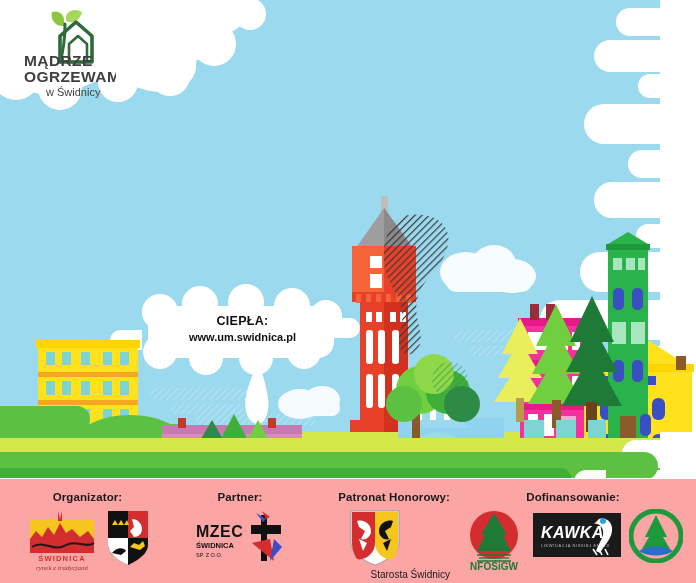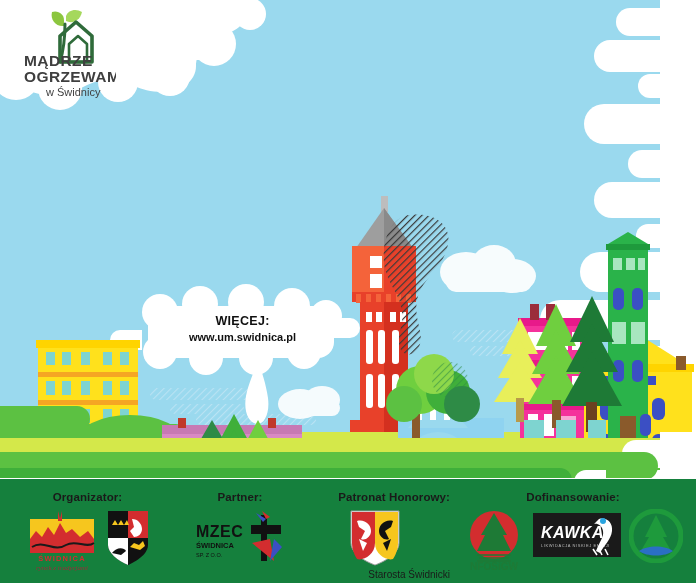--- a/index.html
+++ b/index.html
@@ -49,21 +49,21 @@
   .more-url { font-size:11px; font-weight:bold; margin-top:3px; letter-spacing:0px; }
 
   
   .brand {
     position:absolute; left:6px; top:4px; width:110px; height:96px; z-index:45;
   }
 
   
   .footer {
     position:absolute; left:0; top:479px; width:696px; height:104px;
-    background:#15803d; z-index:50;
+    background:#fca5a5; z-index:50;
   }
   .fgroup { position:absolute; text-align:center; }
   .fhead {
     font-size:11.5px; font-weight:bold; color:#1a1a1a;
     white-space:nowrap; letter-spacing:0.1px;
   }
   .flogos { display:flex; align-items:flex-start; justify-content:center; gap:8px; margin-top:6px; }
   .fcaption { font-size:10px; color:#1a1a1a; margin-top:2px; white-space:nowrap; }
 
   .g-org { left:0px; top:12px; width:175px; }
@@ -429,21 +429,21 @@
           <path d="M63,58 L63,40 L72,32 L81,40 L81,58 Z" fill="none" stroke="#2f6b3a" stroke-width="2.6" stroke-linejoin="round"></path>
         </g>
         <text x="18" y="62" font-family="Liberation Sans, sans-serif" font-size="15.5" font-weight="bold" fill="#3f3f3f" letter-spacing="0.4">MĄDRZE</text>
         <text x="18" y="78" font-family="Liberation Sans, sans-serif" font-size="15.5" font-weight="bold" fill="#3f3f3f" letter-spacing="0.4">OGRZEWAMY</text>
         <text x="40" y="92" font-family="Liberation Sans, sans-serif" font-size="11" fill="#3f3f3f">w Świdnicy</text>
       </svg>
     </div>
 
 
     <div class="more-block">
-      <div class="more-label">WIĘCEJ:</div>
+      <div class="more-label">CIEPŁA:</div>
       <div class="more-url">www.um.swidnica.pl</div>
     </div>
   </div>
 
   <div class="footer">
 
     <div class="fgroup g-org">
       <div class="fhead">Organizator:</div>
       <div class="flogos">
         <svg width="72" height="62" viewBox="0 0 72 62">
@@ -489,21 +489,21 @@
         <svg width="52" height="58" viewBox="0 0 52 58">
           <path d="M2,2 H50 V34 C50,48 26,56 26,56 C26,56 2,48 2,34 Z" fill="#ffffff" stroke="#999999" stroke-width="1"></path>
           <path d="M3,3 H26 V34 C26,46 14,52 8,50 C4,44 3,38 3,34 Z" fill="#d32d2f"></path>
           <path d="M26,3 H49 V34 C49,38 48,44 44,50 C38,52 26,46 26,34 Z" fill="#f6c61e"></path>
           <path d="M8,12 c8,-2 14,4 14,10 c0,6 -6,10 -10,8 l4,-8 l-6,-4 z" fill="#ffffff"></path>
           <path d="M44,12 c-8,-2 -14,4 -14,10 c0,6 6,10 10,8 l-4,-8 l6,-4 z" fill="#111111"></path>
           <path d="M10,30 l8,4 l-4,8 z" fill="#ffffff"></path>
           <path d="M42,30 l-8,4 l4,8 z" fill="#111111"></path>
         </svg>
       </div>
-      <div class="fcaption">Starosta  Świdnicki</div>
+      <div class="fcaption">Starosta  Świdnicy</div>
     </div>
 
     <div class="fgroup g-dof">
       <div class="fhead">Dofinansowanie:</div>
       <div class="flogos">
         <svg width="62" height="62" viewBox="0 0 62 62">
           <circle cx="31" cy="26" r="24" fill="#d32d2f"></circle>
           <path d="M31,4 L44,26 L40,26 L48,42 L14,42 L22,26 L18,26 Z" fill="#1e7a36"></path>
           <g stroke="#1e7a36" stroke-width="1.4" fill="none">
             <path d="M14,46 h34"></path>

